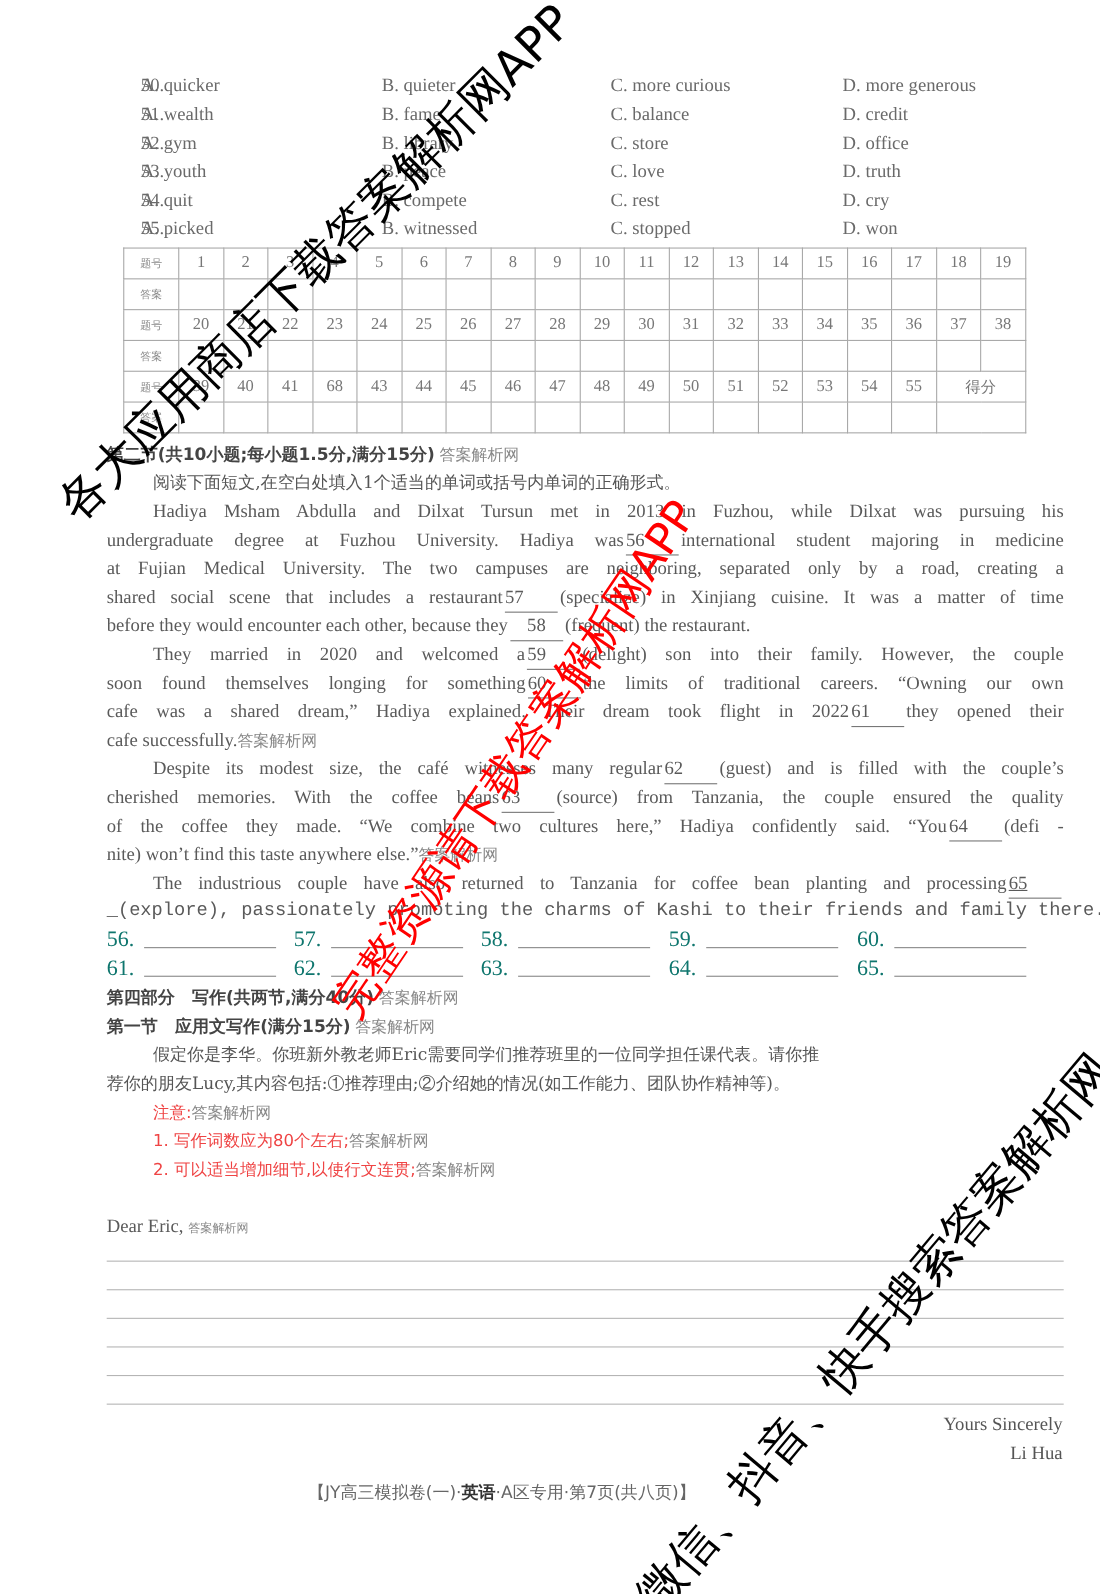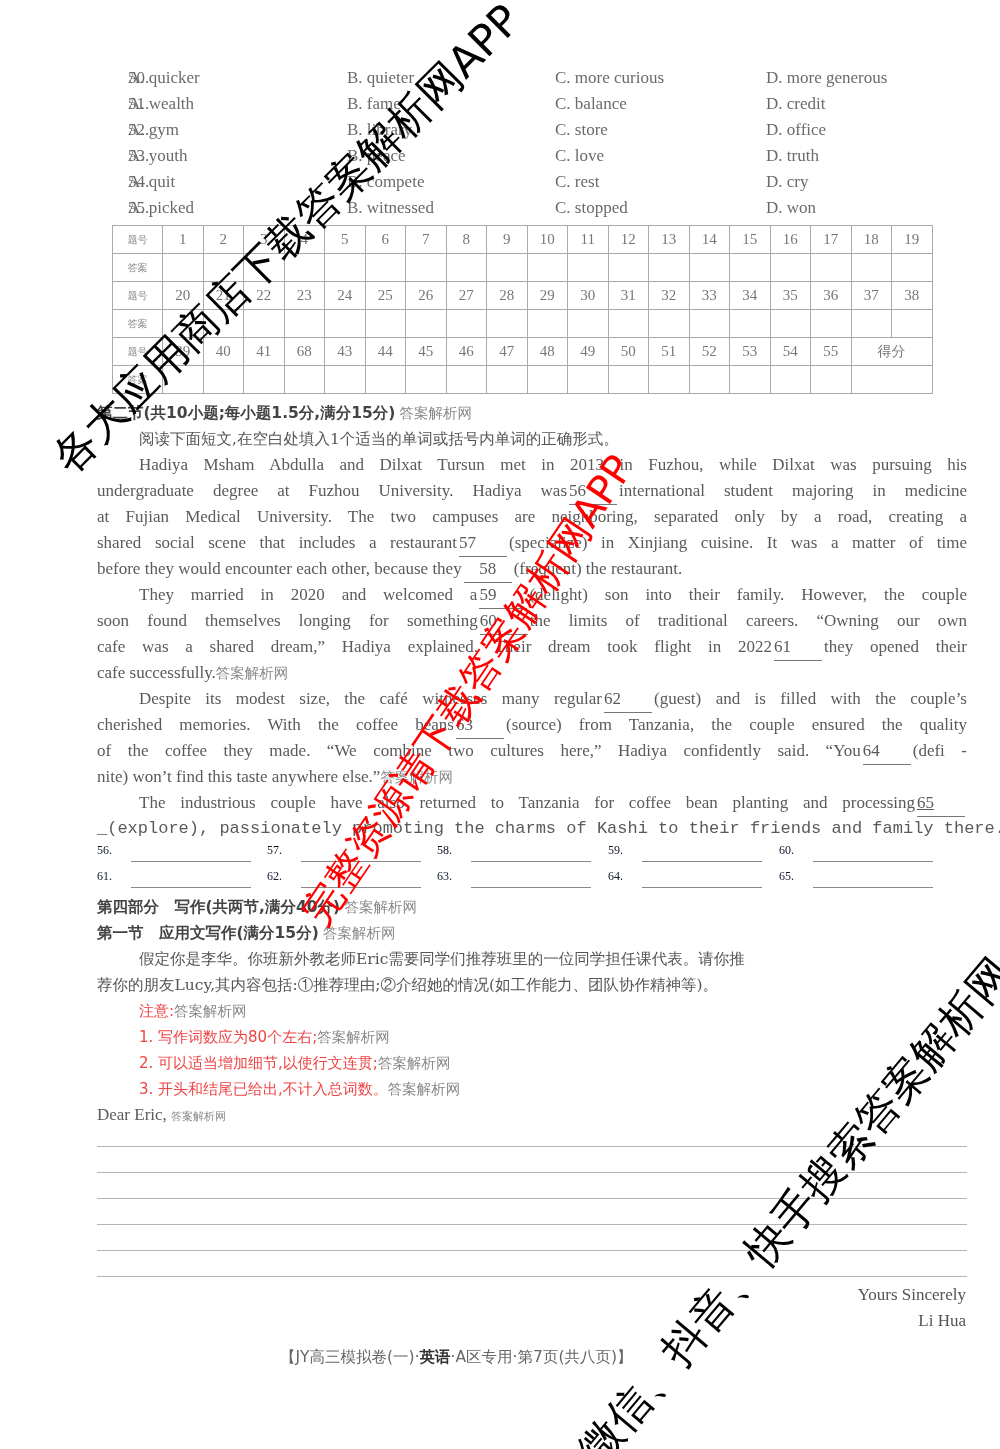--- a/index.html
+++ b/index.html
@@ -30,21 +30,21 @@
   .line { position: absolute; left: 97px; width: 870px; font-size: 17px; line-height: 26px; white-space: nowrap; color: #5a5a5a; }
   .just { text-align: justify; text-align-last: justify; }
   .ind { padding-left: 42px; width: 828px; }
   .cn-bold { font-family: "DejaVu Sans", sans-serif; font-weight: bold; font-size: 15.5px; color: #444; }
   .cn { font-family: "DejaVu Serif", serif; font-size: 15.5px; color: #555; }
   .cn-light { font-family: "DejaVu Sans", sans-serif; font-size: 15px; color: #ef4444; }
   .wm-inline { font-family: "DejaVu Sans", sans-serif; font-size: 14.5px; color: #888; }
   .blank { display: inline-block; border-bottom: 1.3px solid #777; text-align: center; min-width: 48px; }
 
   
-  .ablank { position: absolute; font-size: 12px; color: #0f172a; height: 24px; }
+  .ablank { position: absolute; font-size: 20px; color: #0f766e; height: 24px; }
   .ablank .num { display: inline-block; width: 38px; }
   .ablank .ln { position: absolute; left: 34px; top: 18px; width: 120px; border-bottom: 1.3px solid #888; }
 
   
   .wline { position: absolute; left: 97px; width: 870px; border-top: 1.6px solid #b5b5b5; }
 
   .sign { position: absolute; right: 34px; font-size: 17px; color: #555; text-align: right; }
   .footer { position: absolute; left: 280px; top: 1347px; font-family: "DejaVu Sans", sans-serif; font-size: 15.5px; color: #666; white-space: nowrap; }
   .footer b { color: #333; }
 
@@ -284,23 +284,20 @@
   </div>
   <div class="line ind" style="top:998px">
     <span class="cn-light">注意:</span><span class="wm-inline">答案解析网</span>
   </div>
   <div class="line ind" style="top:1024px">
     <span class="cn-light">1. 写作词数应为80个左右;</span><span class="wm-inline">答案解析网</span>
   </div>
   <div class="line ind" style="top:1050px">
     <span class="cn-light">2. 可以适当增加细节,以使行文连贯;</span><span class="wm-inline">答案解析网</span>
   </div>
-  <div class="line ind" style="top:1076px">
-    <span class="cn-light">3. 开头和结尾已给出,不计入总词数。</span><span class="wm-inline">答案解析网</span>
-  </div>
   <div class="line" style="top:1102px">
     <span>Dear Eric,</span> <span class="wm-inline" style="font-size:11px">答案解析网</span>
   </div>
 
   <div class="wline" style="top:1146px"></div>
   <div class="wline" style="top:1172px"></div>
   <div class="wline" style="top:1198px"></div>
   <div class="wline" style="top:1224px"></div>
   <div class="wline" style="top:1250px"></div>
   <div class="wline" style="top:1276px"></div>

